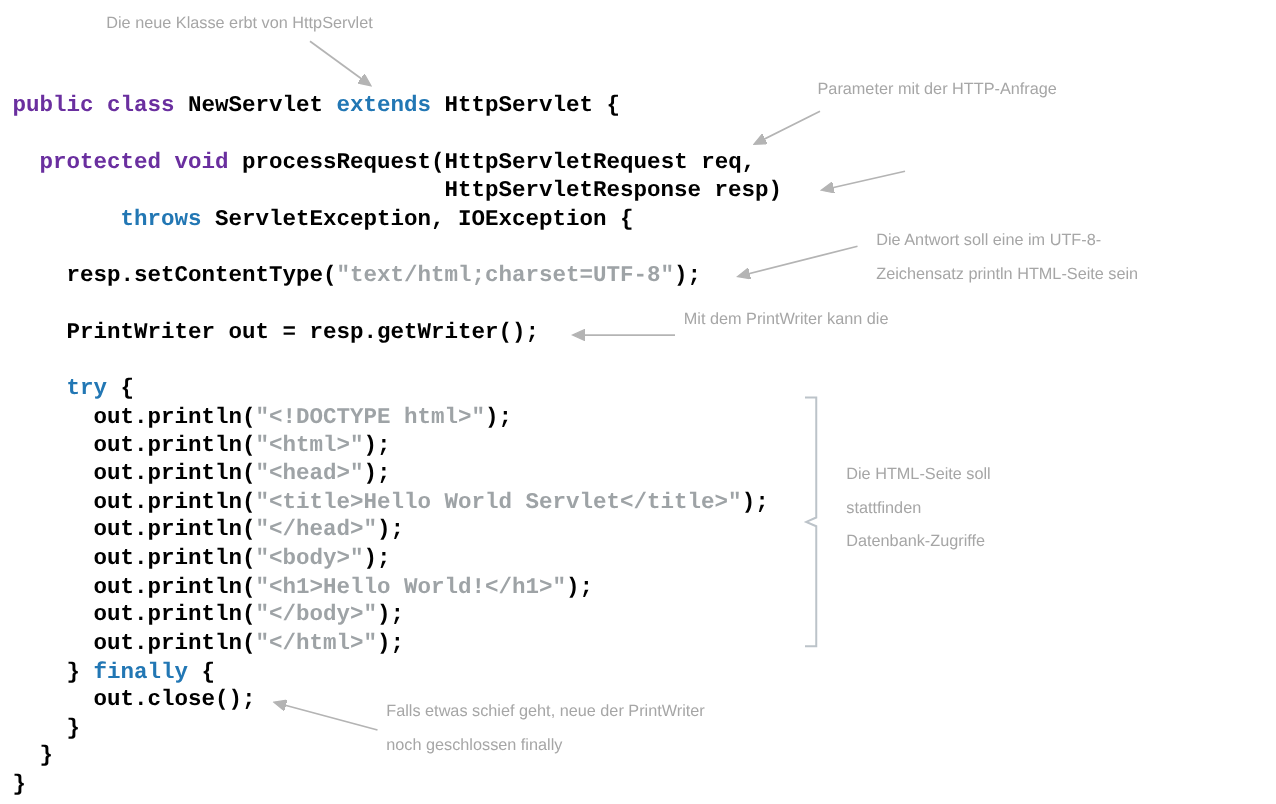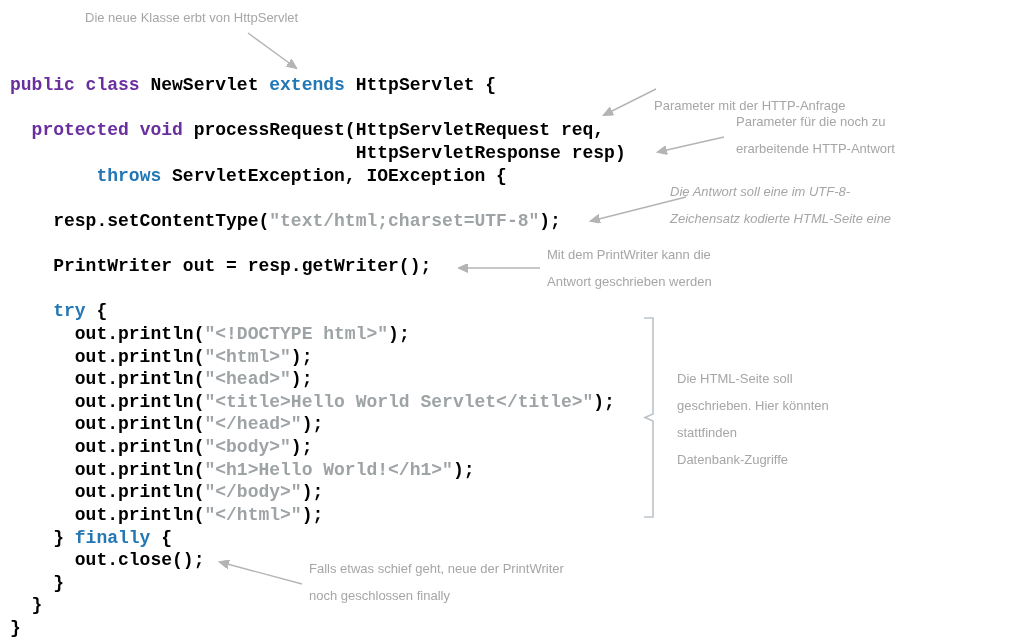--- a/index.html
+++ b/index.html
@@ -35,23 +35,23 @@
   
   .ann{
     position:absolute;
     color:var(--annotation-gray);
     font-size:13px;line-height:27px;
     font-weight:300;
     white-space:nowrap;
   }
   .ann-line{display:block;}
   #ann-inherit{left:85px;top:4px;}
-  #ann-request{left:654px;top:57px;margin-top:35px;}
+  #ann-request{left:654px;top:57px;}
   #ann-response{left:736px;top:108px;}
-  #ann-contenttype{left:670px;top:178px;font-style:italic;}
+  #ann-contenttype{left:701px;top:178px;}
   #ann-printwriter{left:547px;top:241px;}
   #ann-htmlwrite{left:677px;top:365px;}
   #ann-close{left:309px;top:555px;}
   
   #arrows{
     position:absolute;left:0;top:0;width:1021px;height:643px;
     pointer-events:none;
   }
   #arrows line, #arrows path{stroke:var(--arrow-gray);}
   #arrows .bracket{stroke:var(--bracket-gray);}
@@ -77,35 +77,29 @@
   </svg>
 
   <pre id="code"><div class="code-line"><span class="kw">public class</span><span class="pl"> NewServlet </span><span class="kw2">extends</span><span class="pl"> HttpServlet {</span></div><div class="code-line">&nbsp;</div><div class="code-line"><span class="pl">  </span><span class="kw">protected void</span><span class="pl"> processRequest(HttpServletRequest req,</span></div><div class="code-line"><span class="pl">                                HttpServletResponse resp)</span></div><div class="code-line"><span class="pl">        </span><span class="kw2">throws</span><span class="pl"> ServletException, IOException {</span></div><div class="code-line">&nbsp;</div><div class="code-line"><span class="pl">    resp.setContentType(</span><span class="str">"text/html;charset=UTF-8"</span><span class="pl">);</span></div><div class="code-line">&nbsp;</div><div class="code-line"><span class="pl">    PrintWriter out = resp.getWriter();</span></div><div class="code-line">&nbsp;</div><div class="code-line"><span class="pl">    </span><span class="kw2">try</span><span class="pl"> {</span></div><div class="code-line"><span class="pl">      out.println(</span><span class="str">"&lt;!DOCTYPE html&gt;"</span><span class="pl">);</span></div><div class="code-line"><span class="pl">      out.println(</span><span class="str">"&lt;html&gt;"</span><span class="pl">);</span></div><div class="code-line"><span class="pl">      out.println(</span><span class="str">"&lt;head&gt;"</span><span class="pl">);</span></div><div class="code-line"><span class="pl">      out.println(</span><span class="str">"&lt;title&gt;Hello World Servlet&lt;/title&gt;"</span><span class="pl">);</span></div><div class="code-line"><span class="pl">      out.println(</span><span class="str">"&lt;/head&gt;"</span><span class="pl">);</span></div><div class="code-line"><span class="pl">      out.println(</span><span class="str">"&lt;body&gt;"</span><span class="pl">);</span></div><div class="code-line"><span class="pl">      out.println(</span><span class="str">"&lt;h1&gt;Hello World!&lt;/h1&gt;"</span><span class="pl">);</span></div><div class="code-line"><span class="pl">      out.println(</span><span class="str">"&lt;/body&gt;"</span><span class="pl">);</span></div><div class="code-line"><span class="pl">      out.println(</span><span class="str">"&lt;/html&gt;"</span><span class="pl">);</span></div><div class="code-line"><span class="pl">    } </span><span class="kw2">finally</span><span class="pl"> {</span></div><div class="code-line"><span class="pl">      out.close();</span></div><div class="code-line"><span class="pl">    }</span></div><div class="code-line"><span class="pl">  }</span></div><div class="code-line"><span class="pl">}</span></div></pre>
 
   <div class="ann" id="ann-inherit">
       <span class="ann-line">Die neue Klasse erbt von HttpServlet</span>
     </div>
   <div class="ann" id="ann-request">
       <span class="ann-line">Parameter mit der HTTP-Anfrage</span>
     </div>
-  <div class="ann" id="ann-response">
-      <span class="ann-line">Parameter für die noch zu</span>
-      <span class="ann-line">erarbeitende HTTP-Antwort</span>
-    </div>
   <div class="ann" id="ann-contenttype">
       <span class="ann-line">Die Antwort soll eine im UTF-8-</span>
-      <span class="ann-line">Zeichensatz kodierte HTML-Seite eine</span>
+      <span class="ann-line">Zeichensatz println HTML-Seite sein</span>
     </div>
   <div class="ann" id="ann-printwriter">
       <span class="ann-line">Mit dem PrintWriter kann die</span>
-      <span class="ann-line">Antwort geschrieben werden</span>
     </div>
   <div class="ann" id="ann-htmlwrite">
       <span class="ann-line">Die HTML-Seite soll</span>
-      <span class="ann-line">geschrieben. Hier könnten</span>
       <span class="ann-line">stattfinden</span>
       <span class="ann-line">Datenbank-Zugriffe</span>
     </div>
   <div class="ann" id="ann-close">
       <span class="ann-line">Falls etwas schief geht, neue der PrintWriter</span>
       <span class="ann-line">noch geschlossen finally</span>
     </div>
 
 </div>
 

